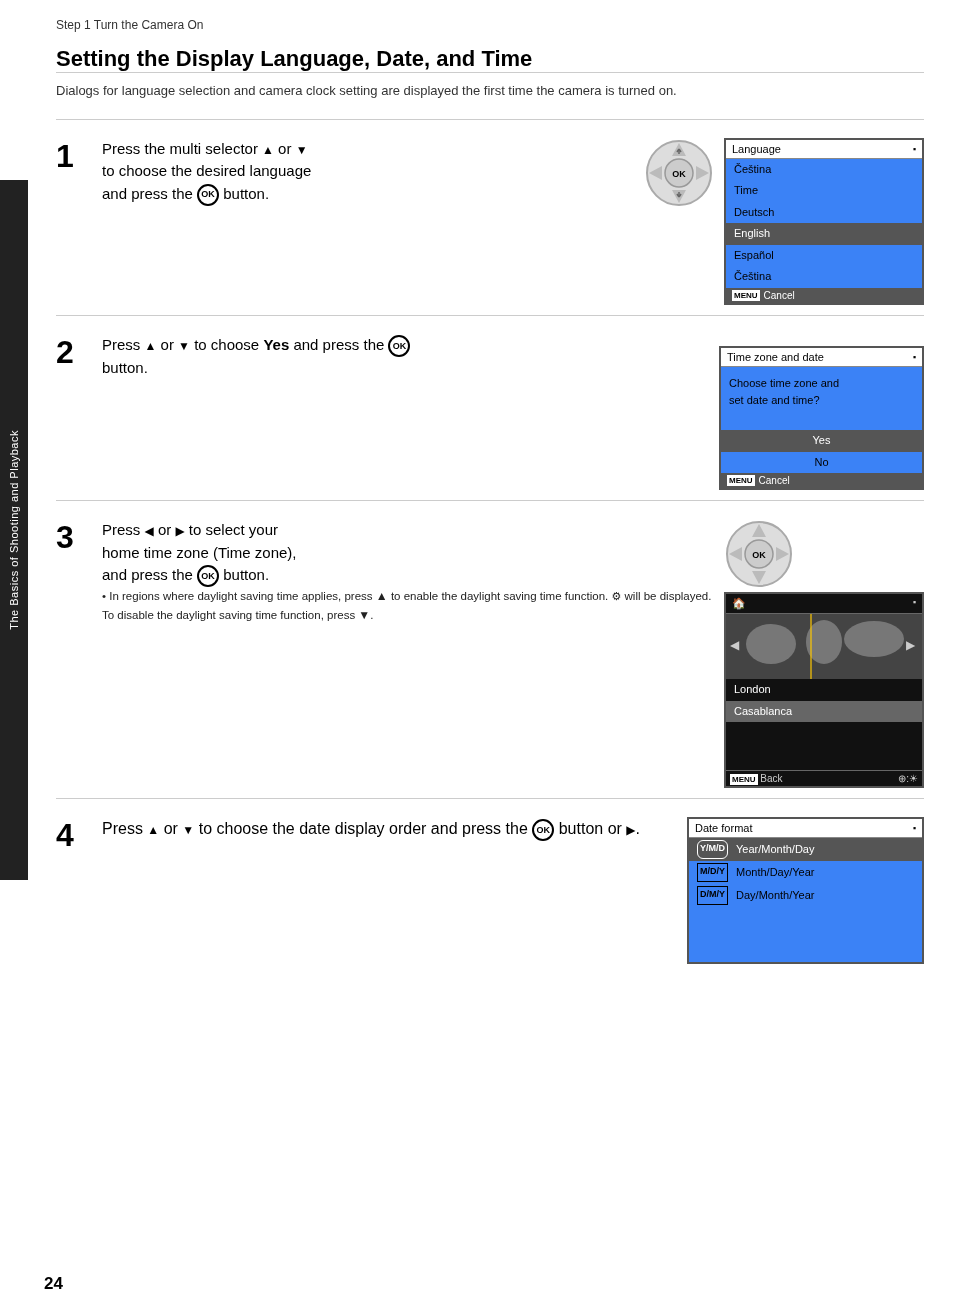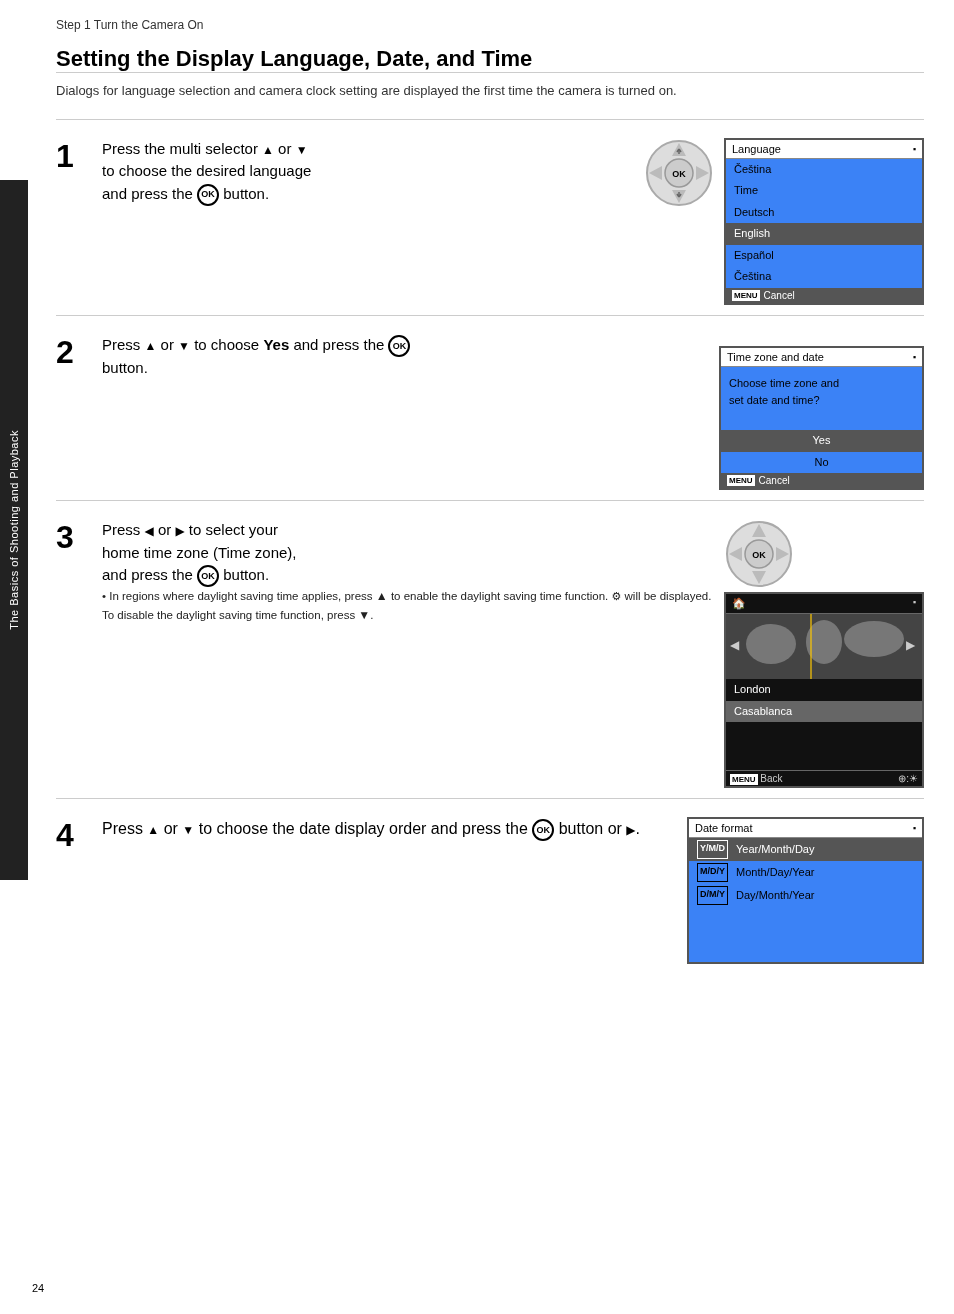--- a/index.html
+++ b/index.html
@@ -169,28 +169,30 @@
       text-align: center;
       display: inline-block;
     }
     .date-screen-item.highlighted {
       background: #555;
       color: #fff;
     }
     .date-screen-item.highlighted .date-tag {
       border-color: #fff;
       color: #fff;
+      border-radius: 6px;
     }
 
     
     .page-number {
       position: absolute;
       bottom: 20px;
-      left: 32px;
-      font-size: 11px;
+      left: 44px;
+      font-size: 17px;
+      font-weight: bold;
     }
 
     .inline-arrow {
       font-size: 12px;
       display: inline;
     }
 
     .step-text-main {
       font-size: 15px;
       line-height: 1.5;

